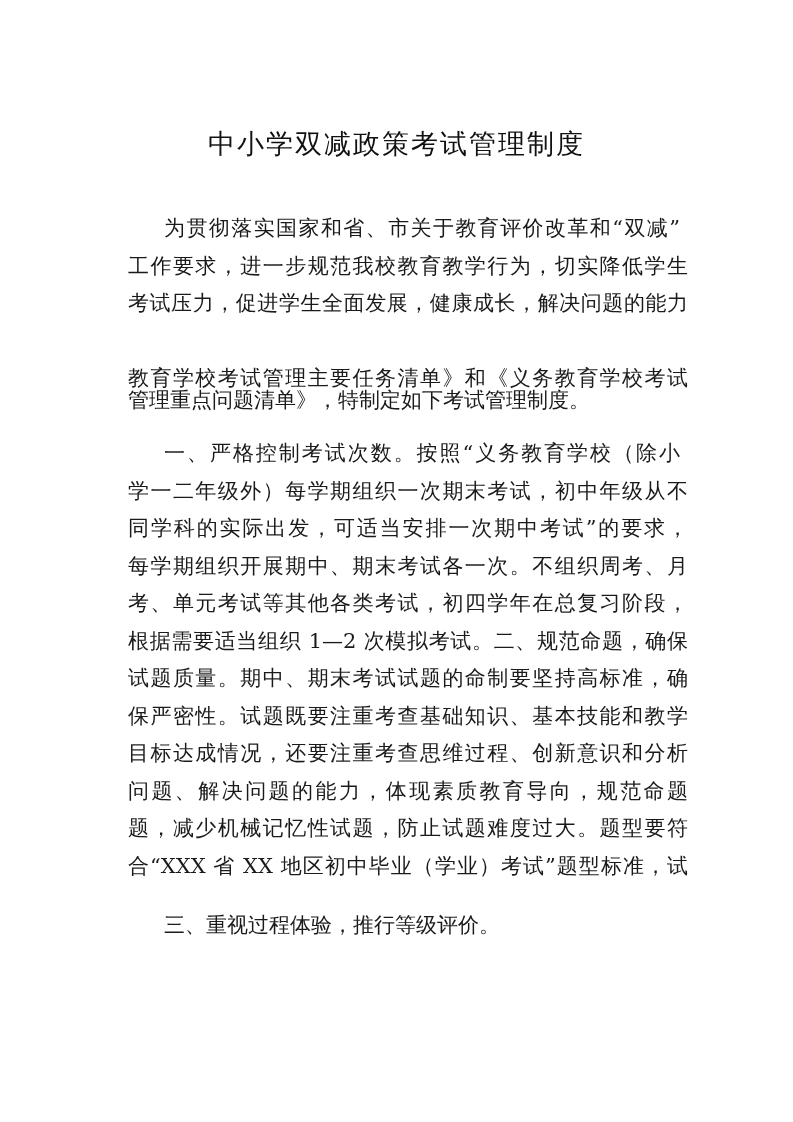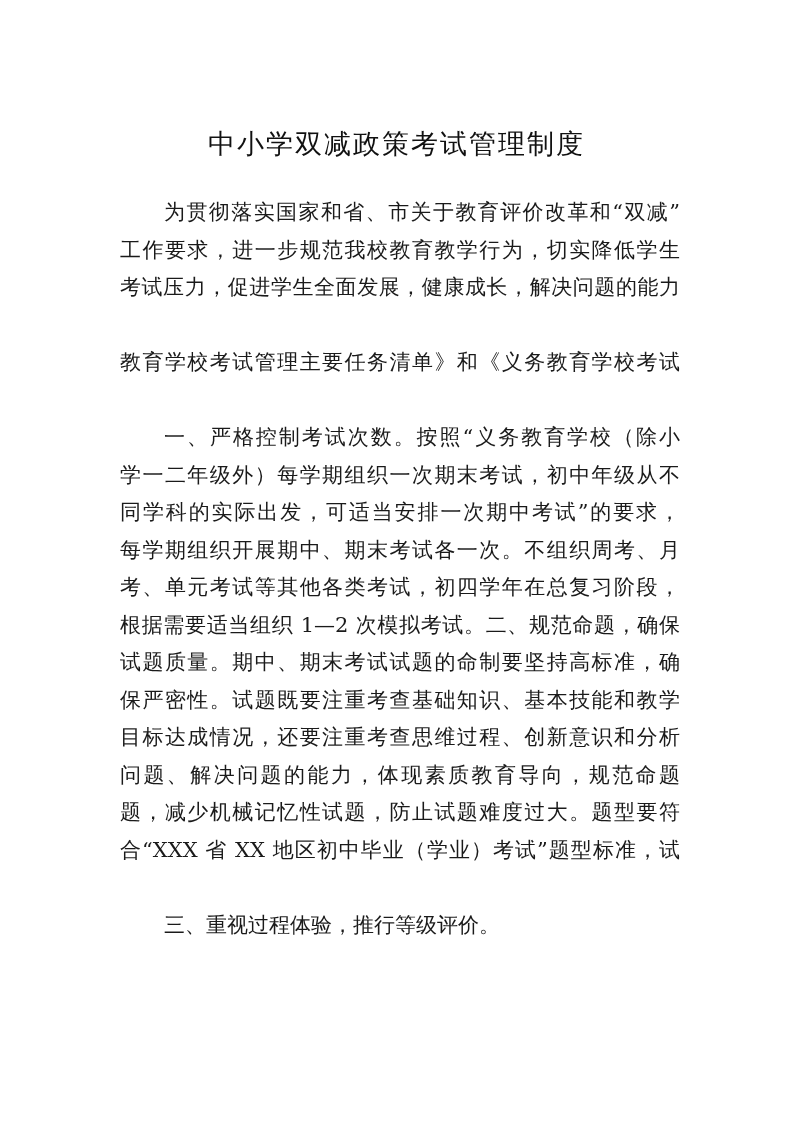--- a/index.html
+++ b/index.html
@@ -1,35 +1,36 @@
 <!DOCTYPE html>
 <html><head>
 <meta charset="utf-8">
 <style>
   html, body { margin: 0; padding: 0; background: #ffffff; }
   body { width: 793px; height: 1122px; position: relative; overflow: hidden;
          font-family: "DejaVu Serif", "Liberation Serif", serif; color: #1a1a1a; }
   .page { position: absolute; left: 0; top: 0; width: 793px; height: 1122px; background: #fff; }
   .title { position: absolute; top: 126px; left: 0; width: 793px; text-align: center;
            font-size: 27px; letter-spacing: 2px; line-height: 36px; color: #111; }
-  .line { position: absolute; left: 120px; width: 560px; height: 37px; line-height: 37px;
+  .line { position: absolute; left: 128px; width: 560px; height: 37px; line-height: 37px;
           font-size: 21px; white-space: nowrap; color: #1a1a1a; }
-  .line.justify { text-align-last: justify; text-align: justify; }
+  .line.justify { text-align-last: justify; text-align: justify; margin-top: 16px; }
   .line.indent { left: 164px; width: 516px; }
 </style>
 </head>
 <body>
 
 <div class="page">
   <div class="title">中小学双减政策考试管理制度</div>
 
   <div class="line justify indent" style="top:194px">为贯彻落实国家和省、市关于教育评价改革和“双减”</div>
   <div class="line justify" style="top:232px">工作要求，进一步规范我校教育教学行为，切实降低学生</div>
   <div class="line justify" style="top:269px">考试压力，促进学生全面发展，健康成长，解决问题的能力</div>
   <div class="line justify" style="top:344px">教育学校考试管理主要任务清单》和《义务教育学校考试</div>
+  <div class="line" style="top:382px">管理重点问题清单》，特制定如下考试管理制度。</div>
   <div class="line justify indent" style="top:419px">一、严格控制考试次数。按照“义务教育学校（除小</div>
   <div class="line justify" style="top:457px">学一二年级外）每学期组织一次期末考试，初中年级从不</div>
   <div class="line justify" style="top:494px">同学科的实际出发，可适当安排一次期中考试”的要求，</div>
   <div class="line justify" style="top:532px">每学期组织开展期中、期末考试各一次。不组织周考、月</div>
   <div class="line justify" style="top:569px">考、单元考试等其他各类考试，初四学年在总复习阶段，</div>
   <div class="line justify" style="top:607px">根据需要适当组织 1—2 次模拟考试。二、规范命题，确保</div>
   <div class="line justify" style="top:644px">试题质量。期中、期末考试试题的命制要坚持高标准，确</div>
   <div class="line justify" style="top:719px">目标达成情况，还要注重考查思维过程、创新意识和分析</div>
   <div class="line justify" style="top:682px">保严密性。试题既要注重考查基础知识、基本技能和教学</div>
   <div class="line justify" style="top:757px">问题、解决问题的能力，体现素质教育导向，规范命题</div>

